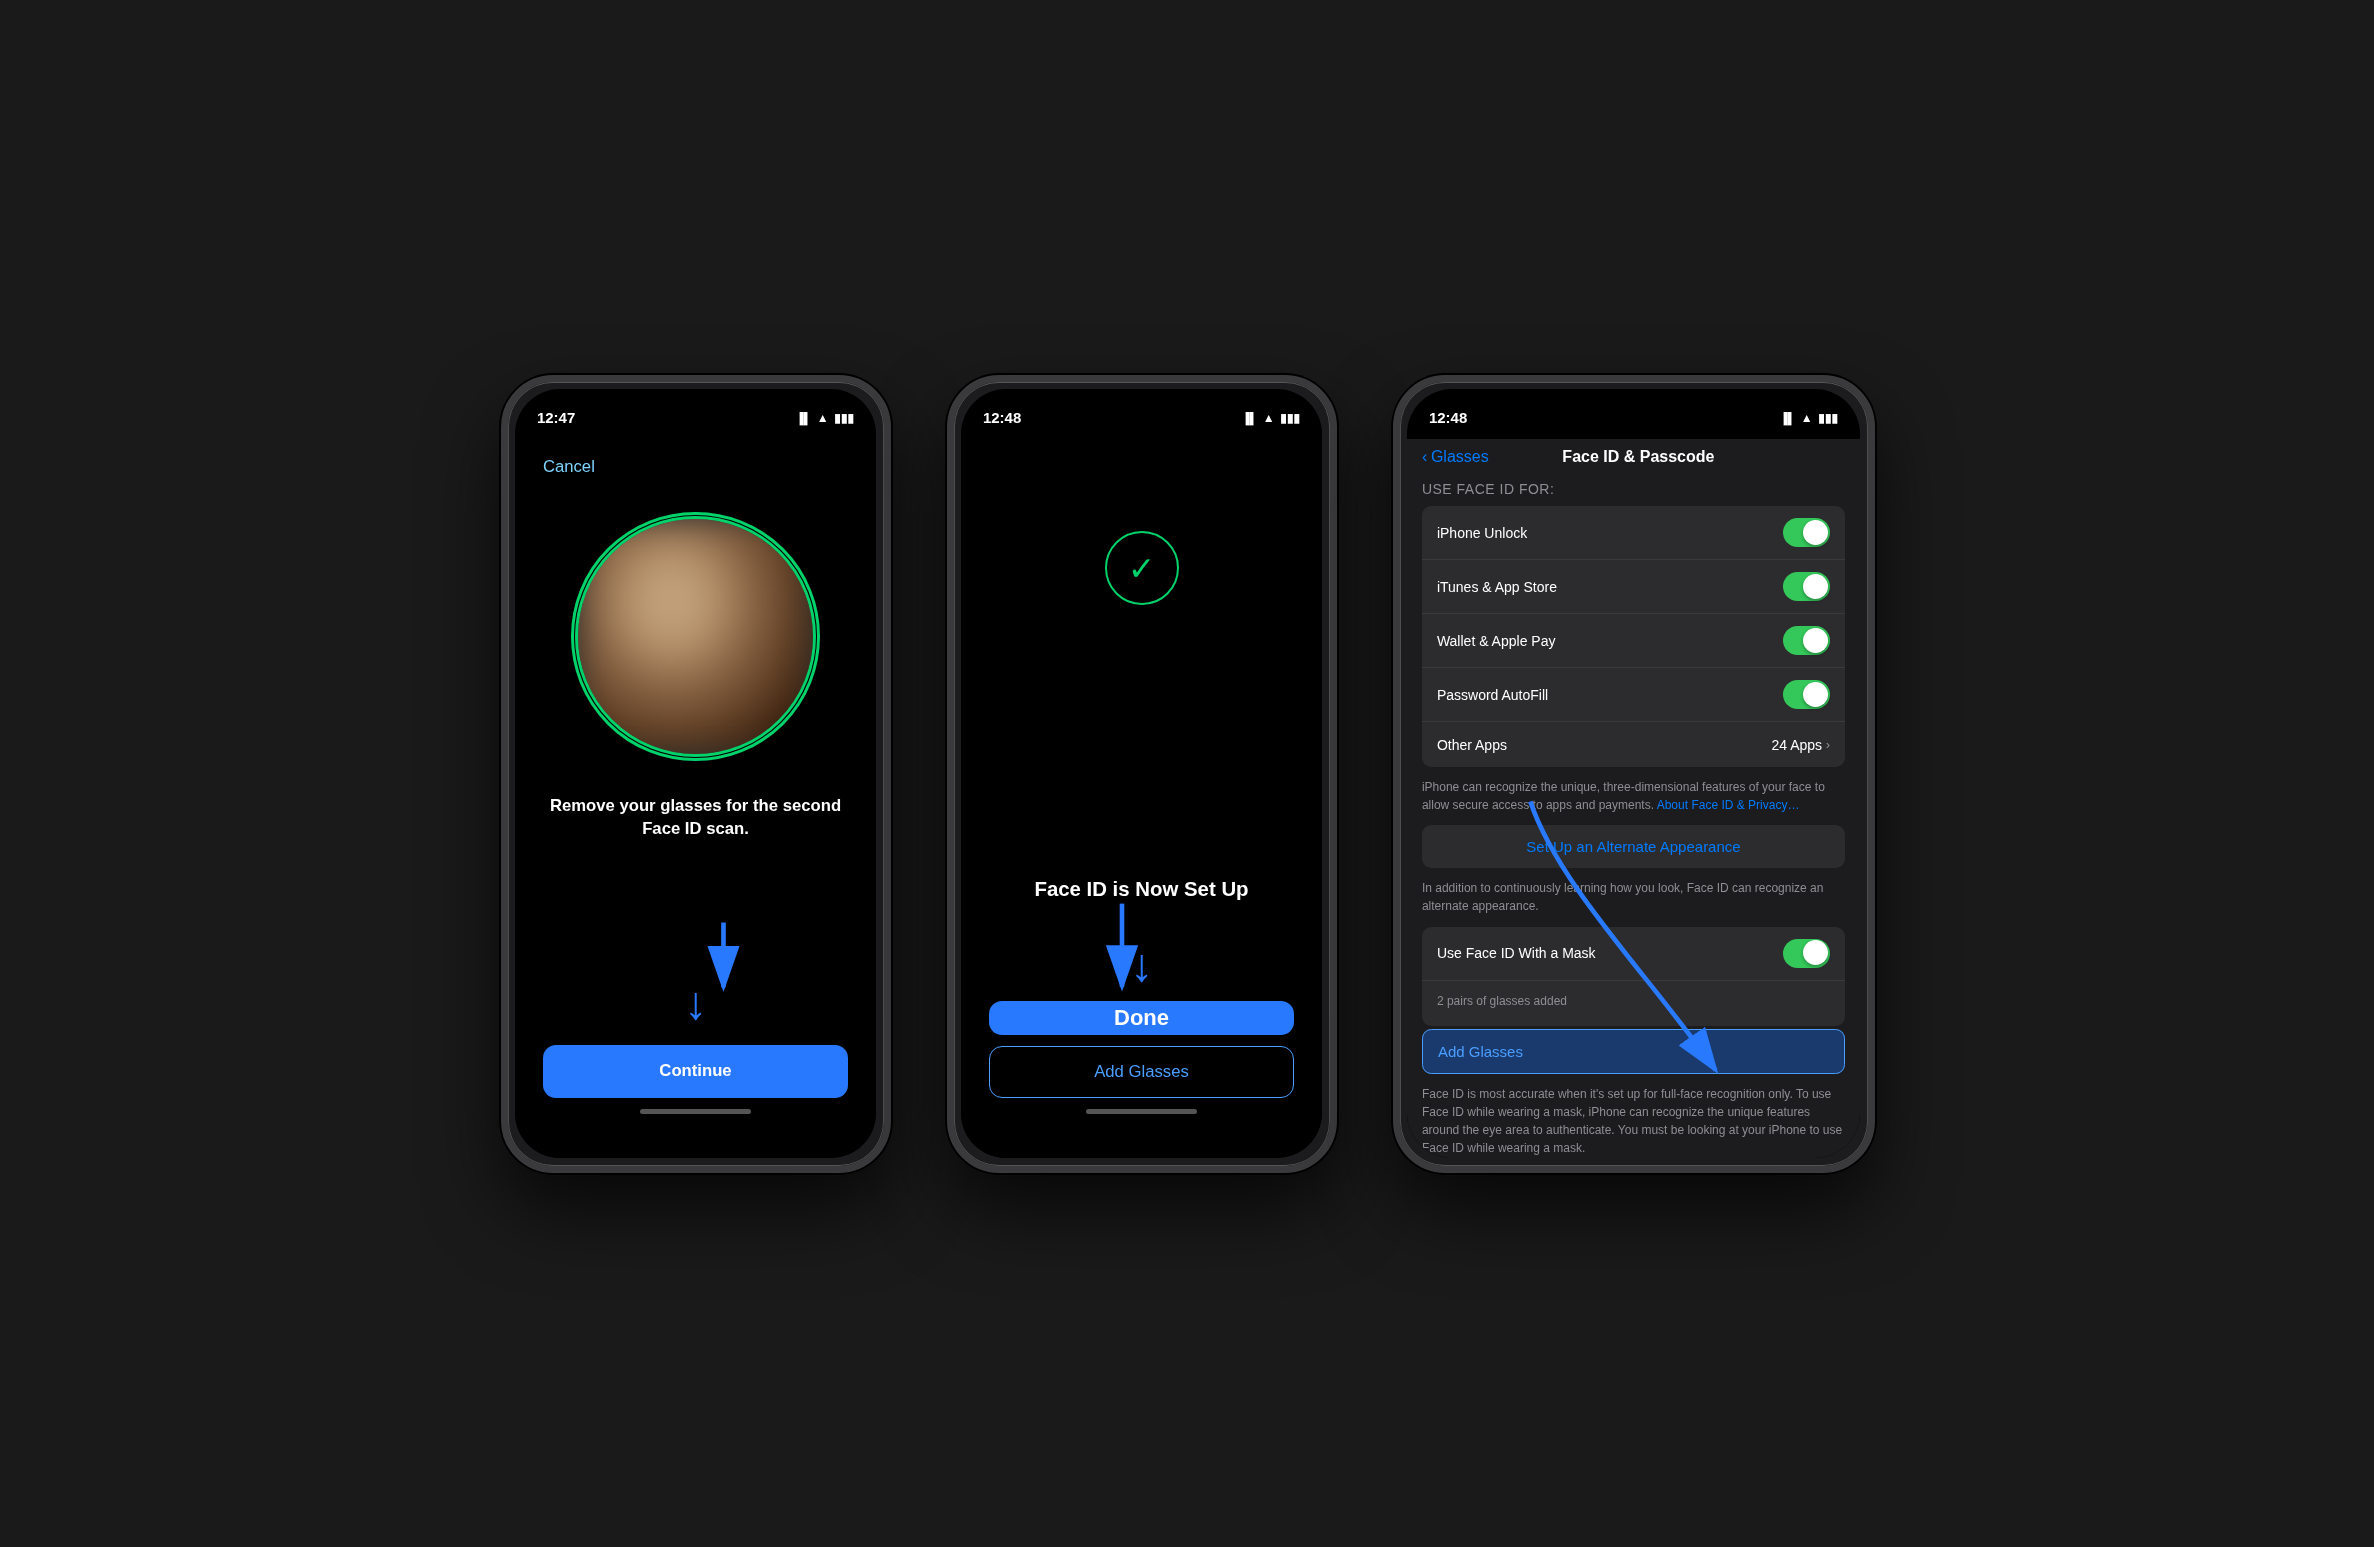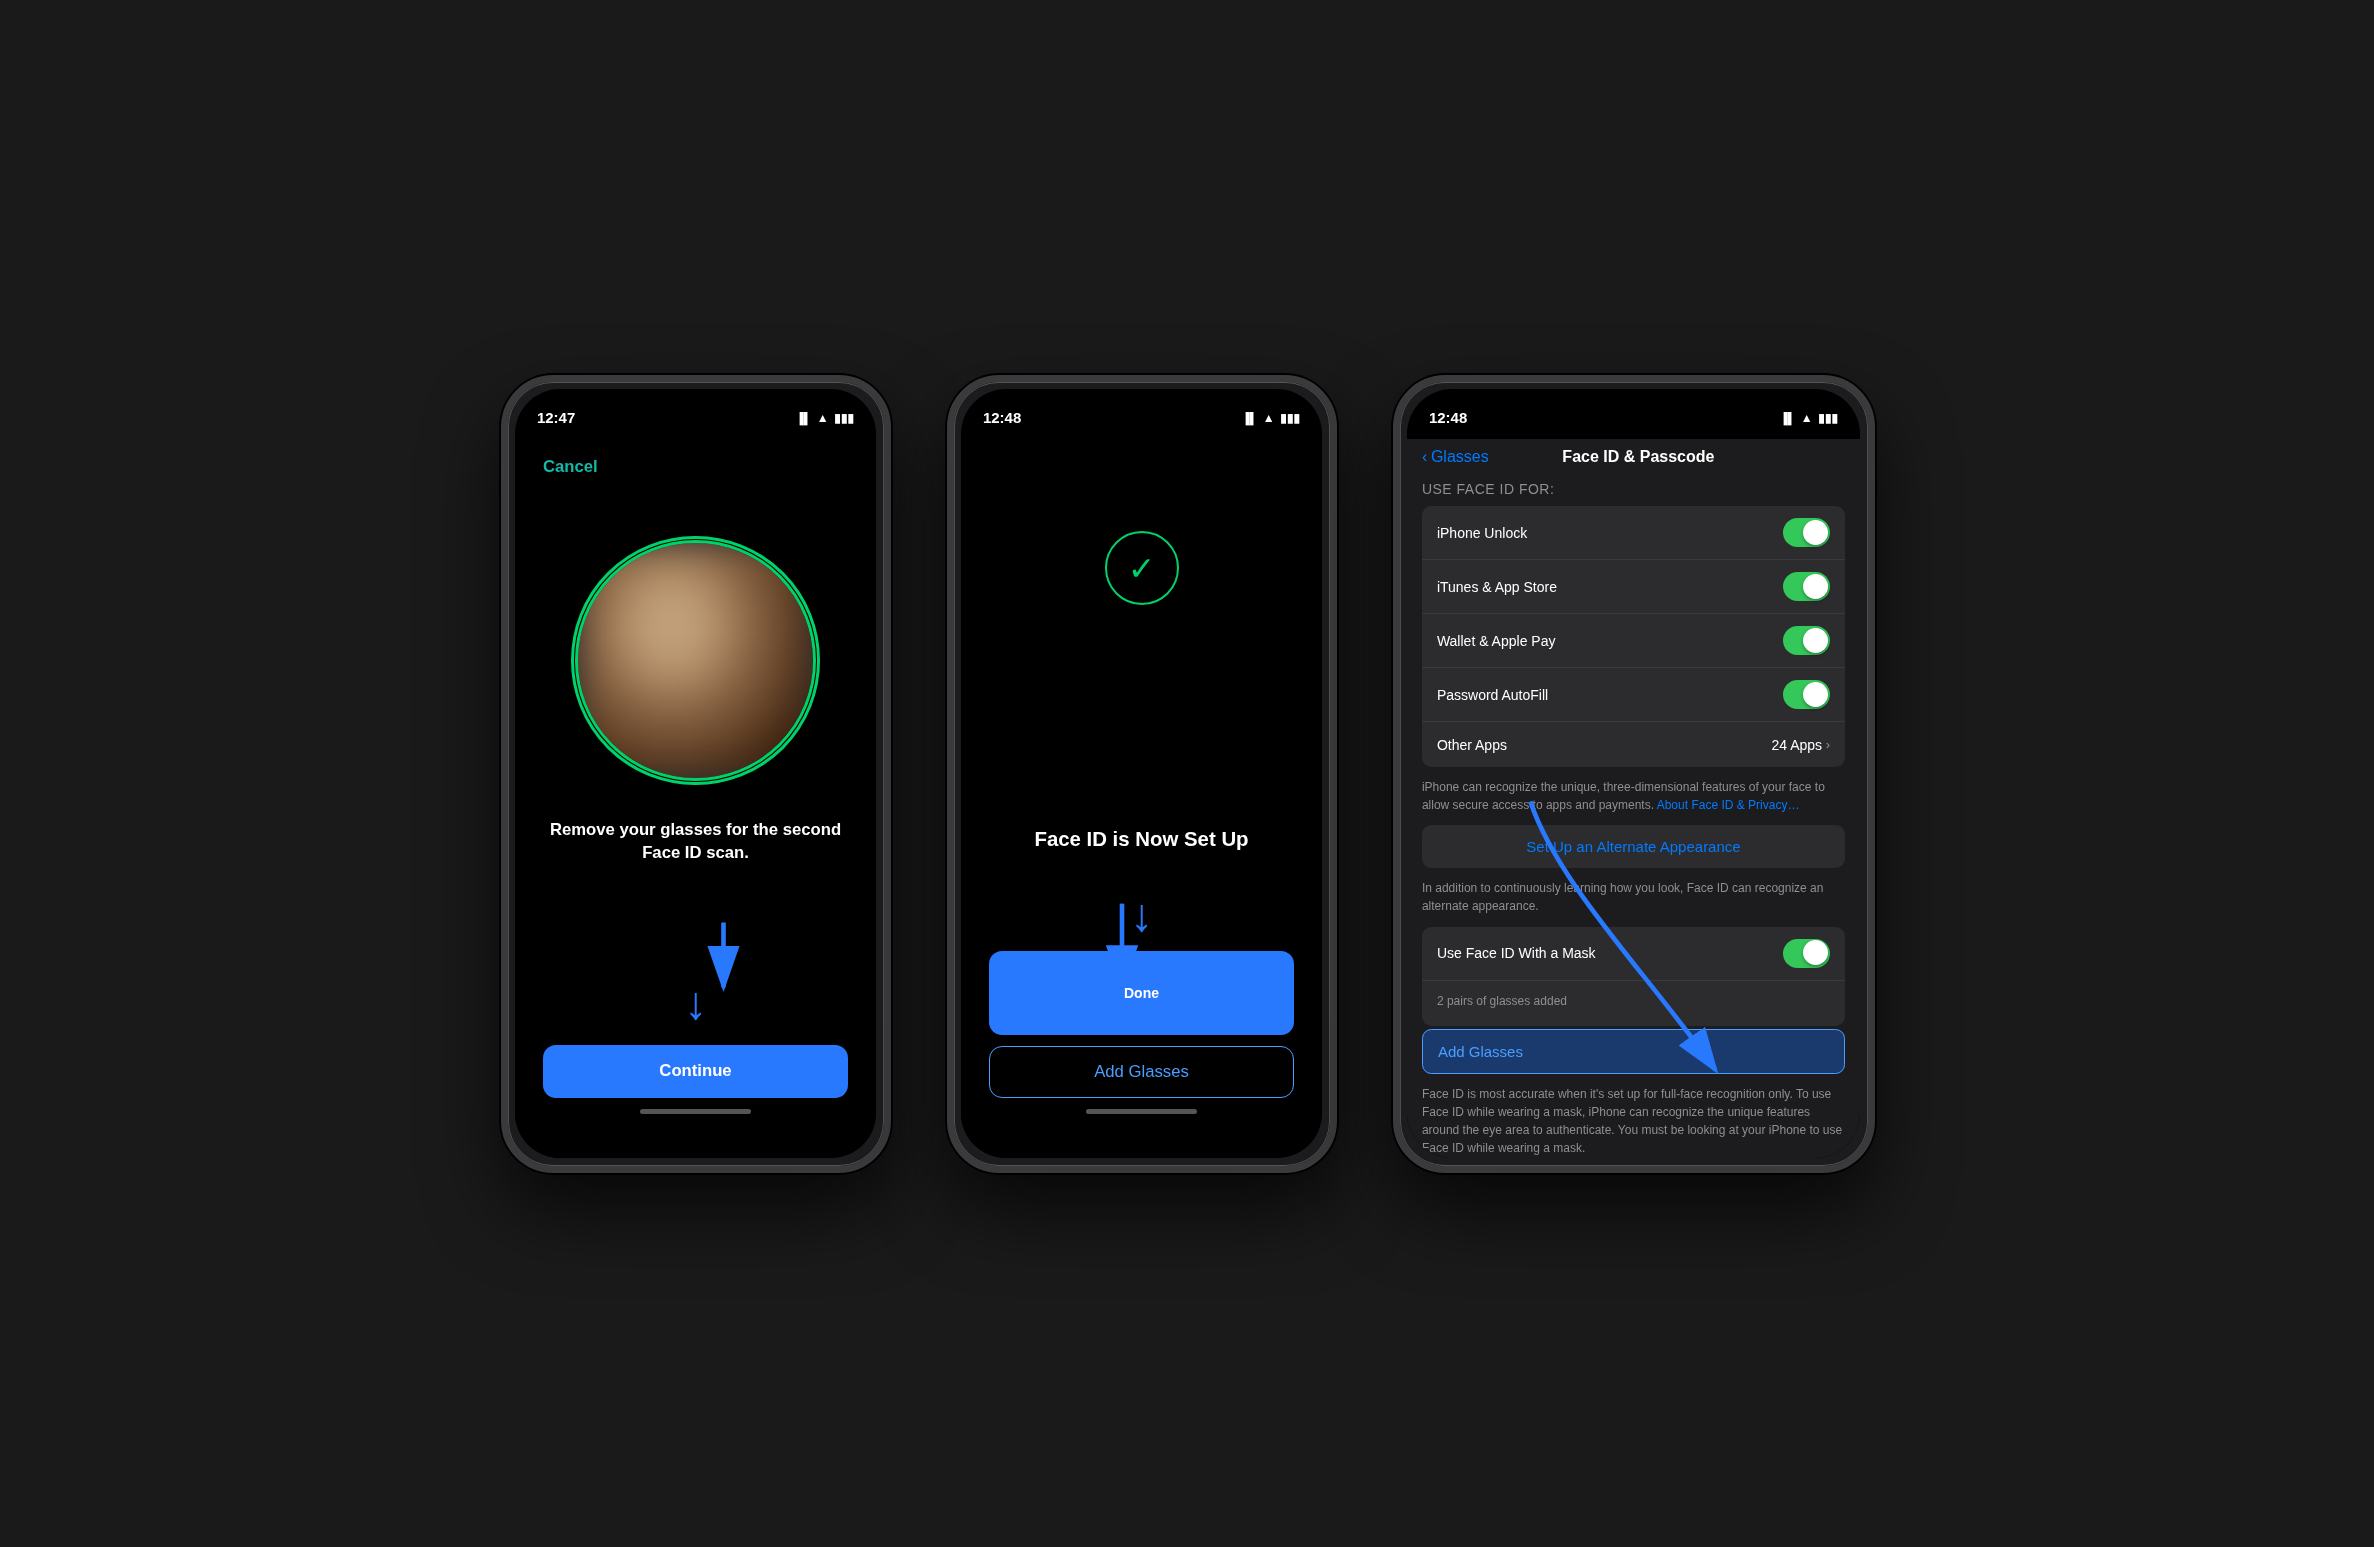--- a/index.html
+++ b/index.html
@@ -105,24 +105,24 @@
       flex: 1;
       display: flex;
       flex-direction: column;
       align-items: center;
       background: #000;
       padding: 18.6px 28px 37px;
       position: relative;
     }
     .cancel-btn {
       align-self: flex-start;
-      color: #14b8a6;
+      color: #7dd3fc;
       font-size: 16.7px;
-      font-weight: 700;
-      margin-bottom: 44px;
+      font-weight: 400;
+      margin-bottom: 20px;
     }
     .face-circle-container {
       position: relative;
       width: 241px;
       height: 241px;
       margin: 18.6px 0 37px;
     }
     .face-circle {
       width: 241px;
       height: 241px;
@@ -216,22 +216,22 @@
       color: #2979FF;
       font-size: 46px;
       margin-bottom: 9.3px;
     }
     .done-btn {
       width: 100%;
       background: #2979FF;
       color: #fff;
       border: none;
       border-radius: 13px;
-      padding: 34px;
-      font-size: 14px;
+      padding: 4px;
+      font-size: 22px;
       font-weight: 600;
       text-align: center;
       cursor: pointer;
       margin-bottom: 11px;
     }
     .add-glasses-btn-outline {
       width: 100%;
       background: transparent;
       color: #4a9eff;
       border: 1.9px solid #4a9eff;

